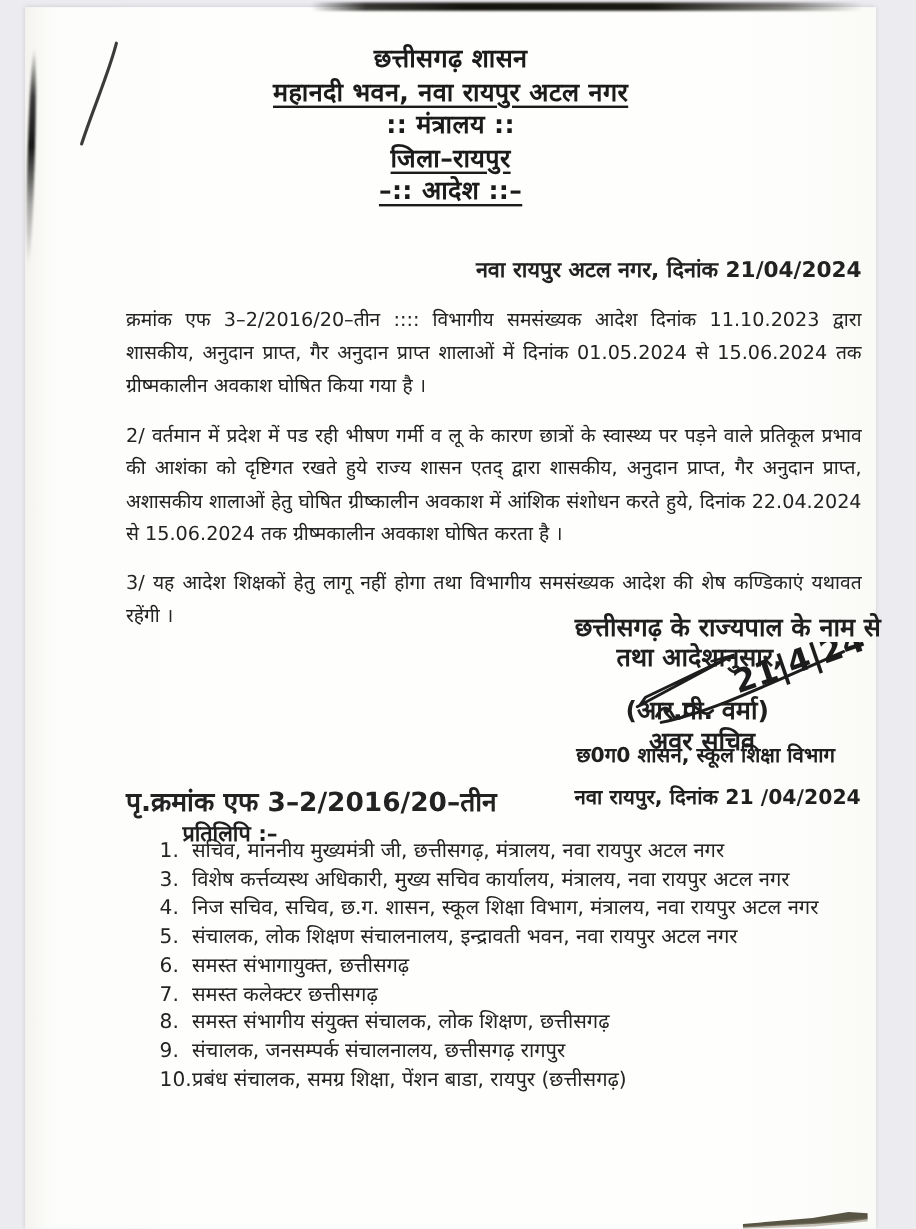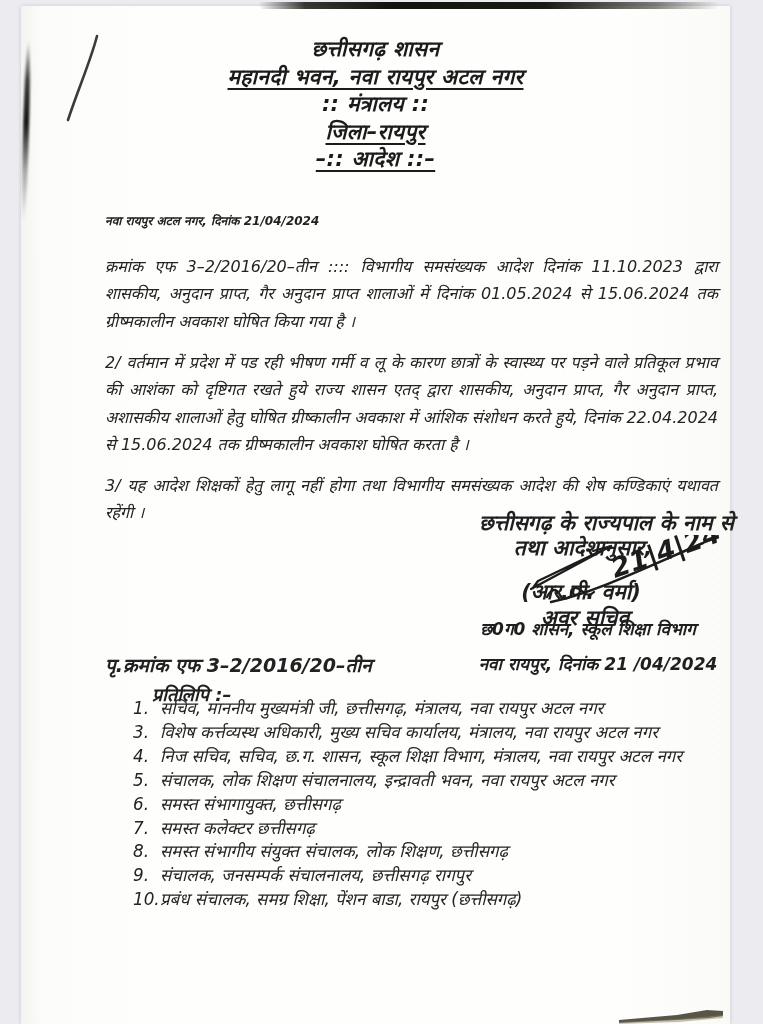--- a/index.html
+++ b/index.html
@@ -6,54 +6,53 @@
   body{
     width:763px;height:1024px;overflow:hidden;
     background:#ecebf0;
     font-family:"DejaVu Sans",sans-serif;
   }
   .viewport{position:relative;width:763px;height:1024px;background:#ecebf0;}
   .page{
     position:absolute;left:21px;top:6px;width:709px;height:1018px;
     background:linear-gradient(90deg,#f4f3ef 0%,#fcfcfa 3%,#fefefd 20%,#fefefd 84%,#fafaf7 100%);
     box-shadow:0 0 4px rgba(0,0,0,.15);
-    font-style:italic;
   }
   
   .top-line{
     position:absolute;left:238px;top:-4px;width:460px;height:7px;border-radius:4px;
     background:linear-gradient(90deg,rgba(20,20,16,0) 0%,rgba(24,23,18,.85) 10%,#14130e 28%,#1a1913 62%,rgba(32,30,22,.55) 86%,rgba(32,30,22,0) 100%);
     filter:blur(.7px);
   }
   .left-shadow{
     position:absolute;left:2px;top:34px;width:6px;height:182px;border-radius:50%;
     background:linear-gradient(180deg,rgba(0,0,0,0) 0%,#3a3a3a 22%,#161616 45%,rgba(70,70,70,.45) 72%,rgba(0,0,0,0) 100%);
     filter:blur(1px);transform:rotate(1.6deg);
   }
   .pen-slash{position:absolute;left:40px;top:26px;}
   .corner-sliver{position:absolute;left:598px;top:1003px;}
   
   .ink{color:#1f1f1f;}
   .header{position:absolute;left:0;top:30px;width:100%;text-align:center;font-weight:700;color:#1b1b1b;}
   .header .h{font-size:21px;line-height:27.5px;letter-spacing:.3px;}
   .u{text-decoration:underline;text-decoration-thickness:1.5px;text-underline-offset:4px;}
-  .dateline{position:absolute;top:206px;left:84px;width:613px;text-align:left;font-size:12px;font-weight:600;color:#222;}
+  .dateline{position:absolute;top:206px;left:84px;width:613px;text-align:right;font-size:18px;font-weight:600;color:#222;}
   .para{position:absolute;left:84px;width:613px;text-align:justify;font-size:16px;line-height:27.3px;font-weight:500;color:#232323;}
   .p1{top:231px;}
   .p2{top:327px;}
   .p3{top:450px;}
   .sig-line{position:absolute;text-align:center;font-weight:600;color:#1f1f1f;font-size:21px;white-space:nowrap;}
   .sig-l1{top:502px;left:458px;width:244px;}
   .sig-l2{top:527px;left:462px;width:200px;}
   .sig-name{top:571px;left:485px;width:150px;}
   .sig-desig{top:597px;left:489px;width:150px;}
   .sig-dept{top:611px;left:447px;width:240px;font-size:17px;}
   .sig-pd{top:646px;left:457px;width:240px;font-size:17px;}
   .signature-svg{position:absolute;left:500px;top:529px;}
-  .endorse-ref{position:absolute;top:646px;left:84px;font-size:19px;font-weight:600;color:#222;white-space:nowrap;}
+  .endorse-ref{position:absolute;top:646px;left:84px;font-size:22px;font-weight:600;color:#222;white-space:nowrap;}
   .copy-head{position:absolute;top:676px;left:84px;font-size:18px;font-weight:700;color:#1f1f1f;margin-left:47px;}
   .copy-list{position:absolute;top:691px;left:112px;width:580px;margin:0;padding:0;list-style:none;}
   .copy-list li{font-size:16.8px;line-height:23.9px;font-weight:500;color:#242424;white-space:nowrap;}
   .copy-list .no{display:inline-block;min-width:27px;}
 </style>
 </head>
 <body>
 
 <div class="viewport">
   <div class="page">

